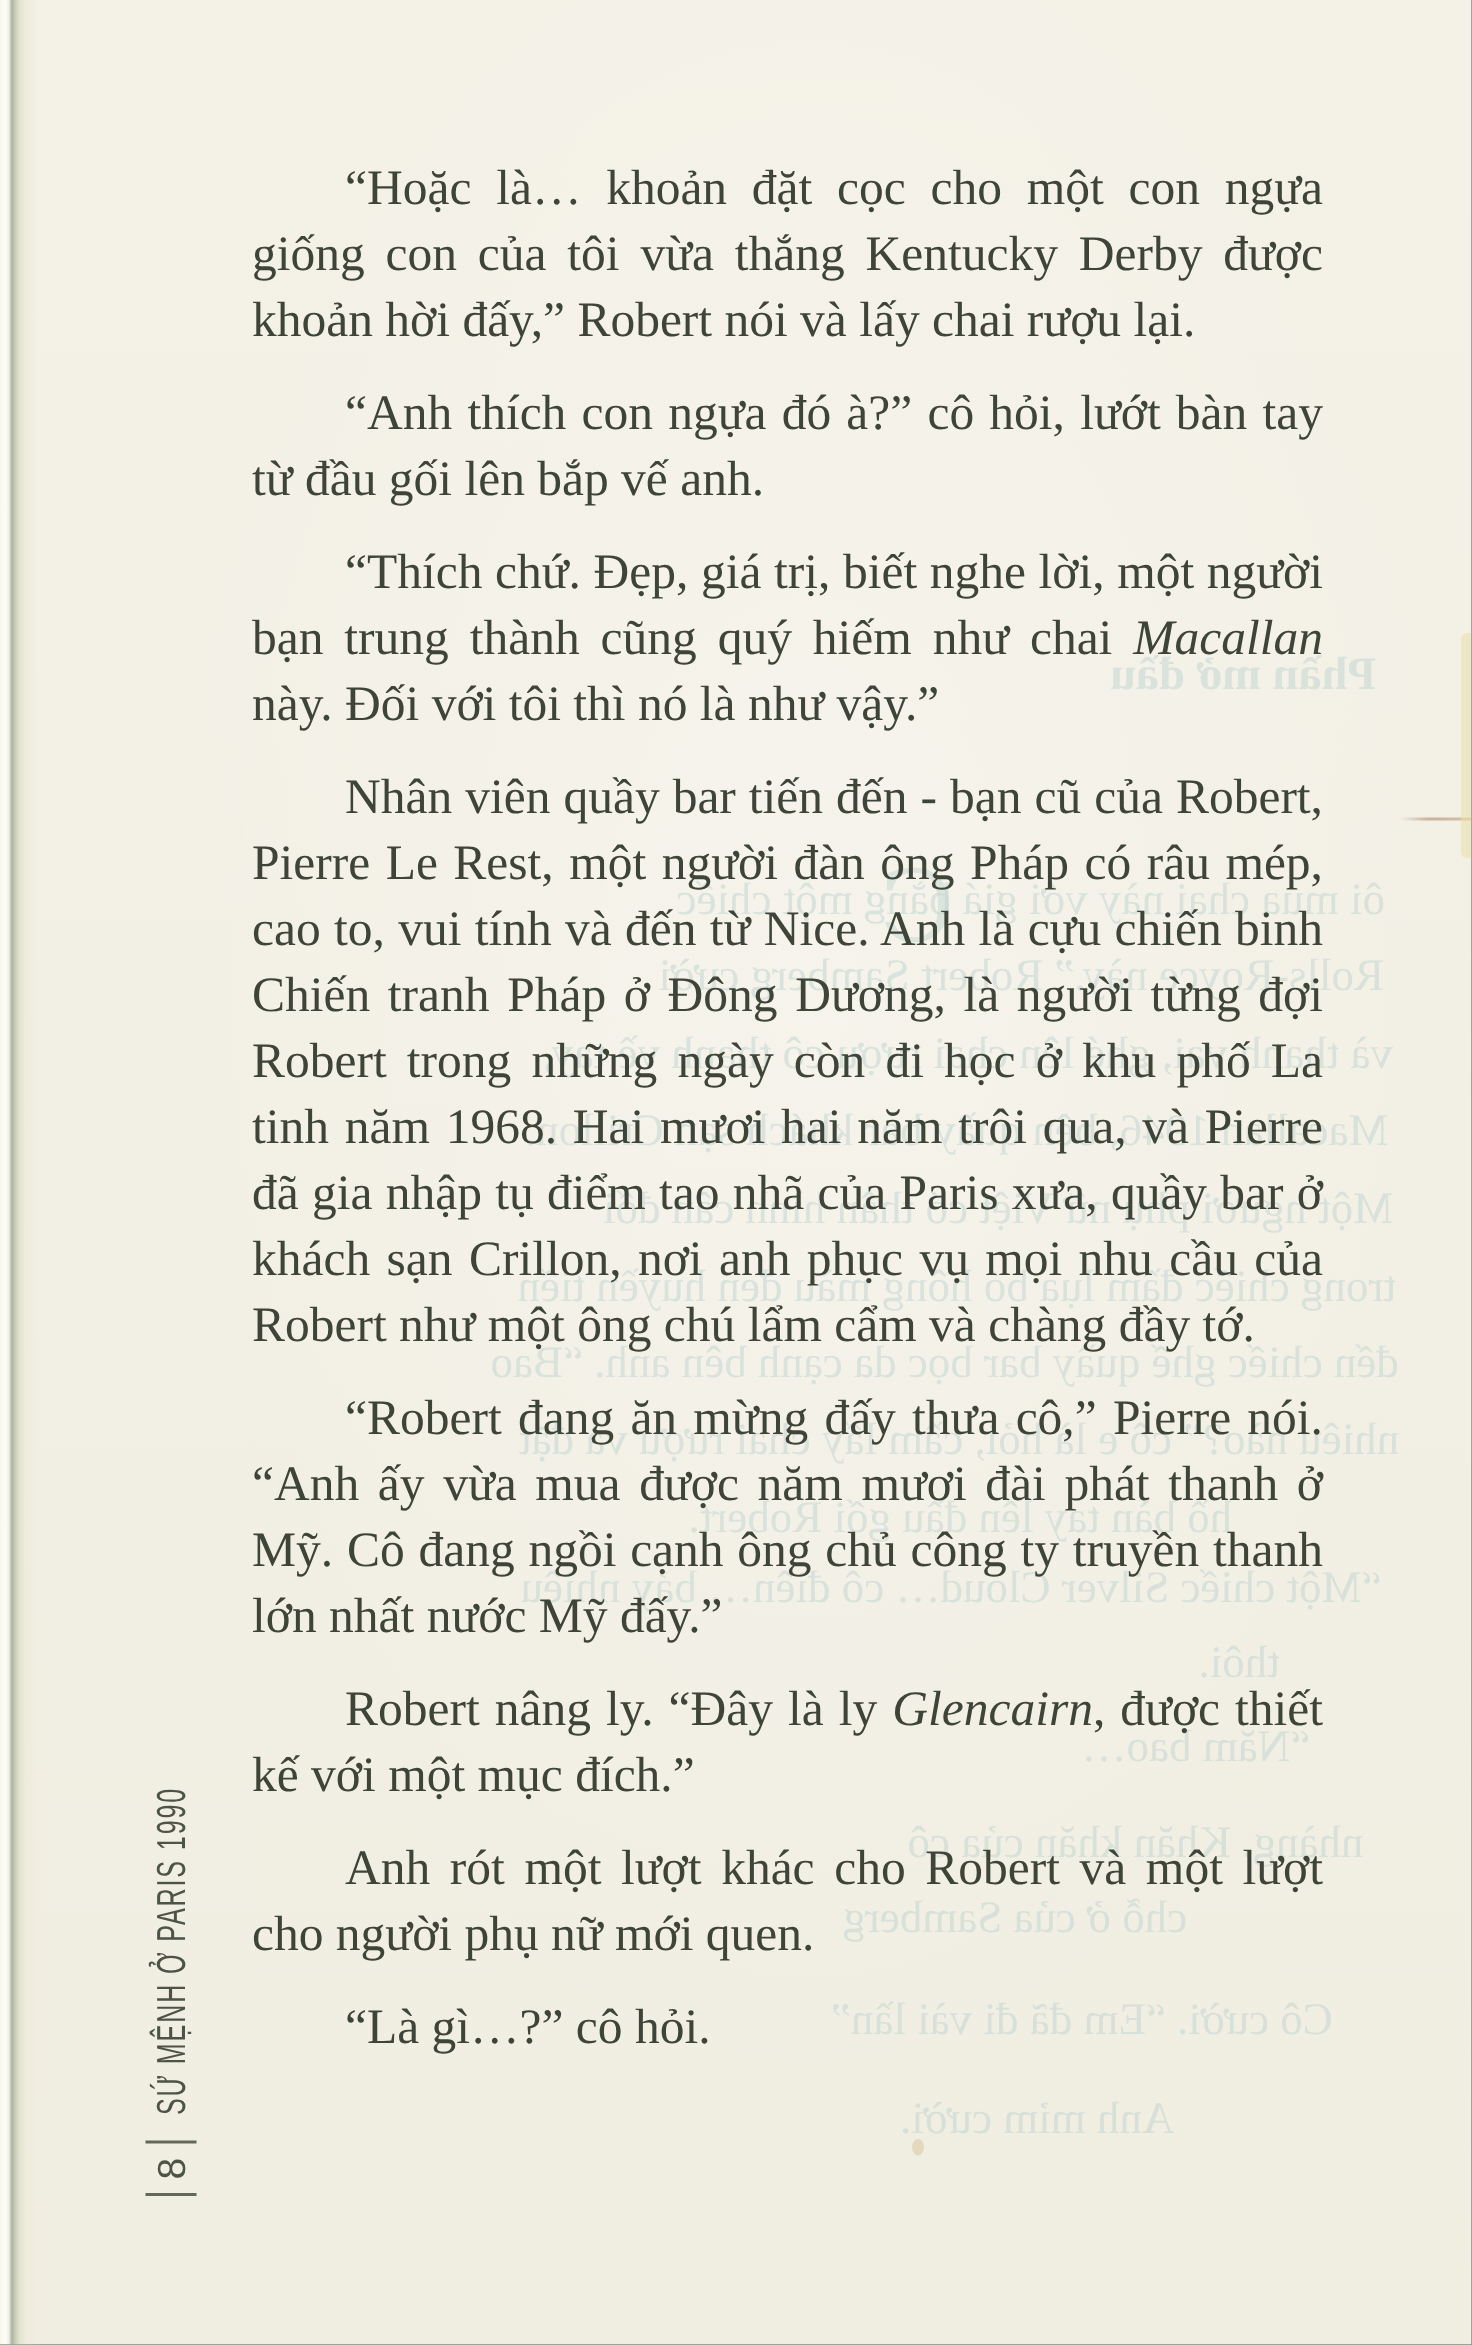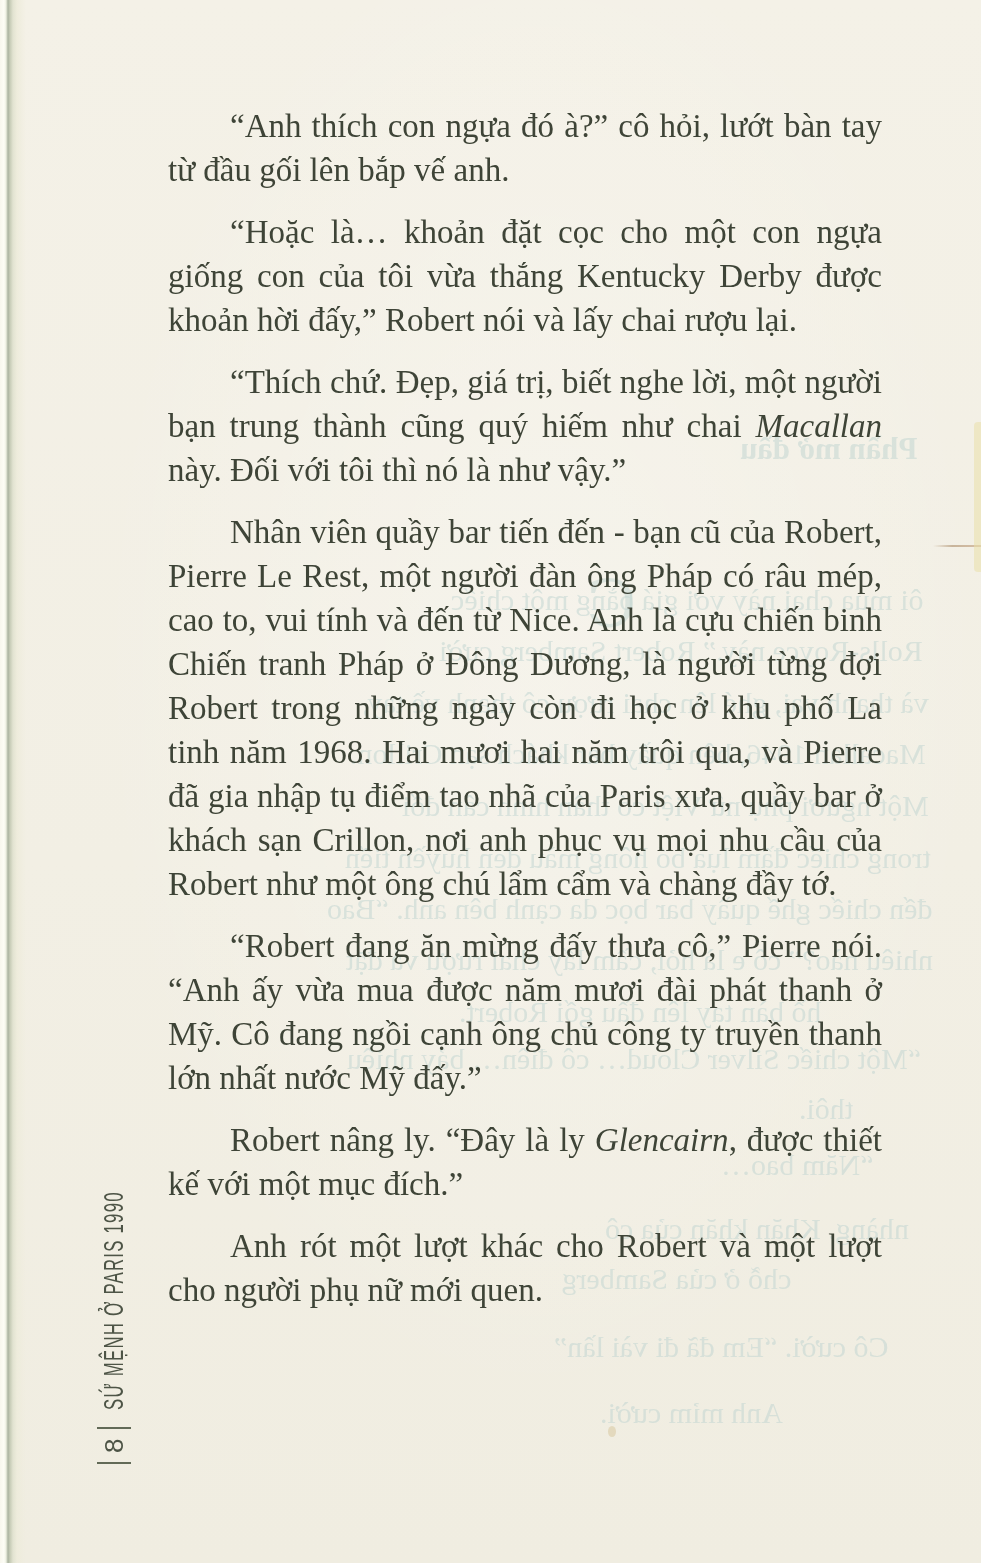--- a/index.html
+++ b/index.html
@@ -103,27 +103,28 @@
       <div class="ghost" style="top: 1092px; right: 128px;">thôi.</div>
       <div class="ghost" style="top: 1148px; right: 108px;">“Năm bao…</div>
       <div class="ghost" style="top: 1212px; right: 72px;">nhàng. Khăn khăn của cô</div>
       <div class="ghost" style="top: 1262px; right: 190px;">chỗ ở của Samberg</div>
       <div class="ghost" style="top: 1330px; right: 92px;">Cô cười. “Em đã đi vài lần”</div>
       <div class="ghost" style="top: 1396px; right: 198px;">Anh mỉm cười.</div>
       <div class="ghost-dropcap" style="left: 586px; top: 572px; font-size: 66px;">C</div>
     </div>
 
   <div id="text-block">
+      <p class="para"><span>“Hoặc là… khoản đặt cọc cho một con ngựa giống con của tôi vừa thắng Kentucky Derby được khoản hời đấy,” Robert nói và lấy chai rượu lại.</span></p>
       <p class="para"><span>“Anh thích con ngựa đó à?” cô hỏi, lướt bàn tay từ đầu gối lên bắp vế anh.</span></p>
-      <p class="para"><span>“Hoặc là… khoản đặt cọc cho một con ngựa giống con của tôi vừa thắng Kentucky Derby được khoản hời đấy,” Robert nói và lấy chai rượu lại.</span></p>
       <p class="para"><span>“Thích chứ. Đẹp, giá trị, biết nghe lời, một người bạn trung thành cũng quý hiếm như chai </span><em>Macallan</em><span> này. Đối với tôi thì nó là như vậy.”</span></p>
       <p class="para"><span>Nhân viên quầy bar tiến đến - bạn cũ của Robert, Pierre Le Rest, một người đàn ông Pháp có râu mép, cao to, vui tính và đến từ Nice. Anh là cựu chiến binh Chiến tranh Pháp ở Đông Dương, là người từng đợi Robert trong những ngày còn đi học ở khu phố La tinh năm 1968. Hai mươi hai năm trôi qua, và Pierre đã gia nhập tụ điểm tao nhã của Paris xưa, quầy bar ở khách sạn Crillon, nơi anh phục vụ mọi nhu cầu của Robert như một ông chú lẩm cẩm và chàng đầy tớ.</span></p>
       <p class="para"><span>“Robert đang ăn mừng đấy thưa cô,” Pierre nói. “Anh ấy vừa mua được năm mươi đài phát thanh ở Mỹ. Cô đang ngồi cạnh ông chủ công ty truyền thanh lớn nhất nước Mỹ đấy.”</span></p>
       <p class="para"><span>Robert nâng ly. “Đây là ly </span><em>Glencairn</em><span>, được thiết kế với một mục đích.”</span></p>
       <p class="para"><span>Anh rót một lượt khác cho Robert và một lượt cho người phụ nữ mới quen.</span></p>
+      <p class="para"><span>“Là gì…?” cô hỏi.</span></p>
     </div>
 
   <div id="sidebar">
     <span class="folio-rule"></span>
     <span id="page-number">8</span>
     <span class="folio-rule"></span>
     <span id="running-title">SỨ MỆNH Ở PARIS 1990</span>
   </div>
 
   <div class="scratch-mark"></div>

